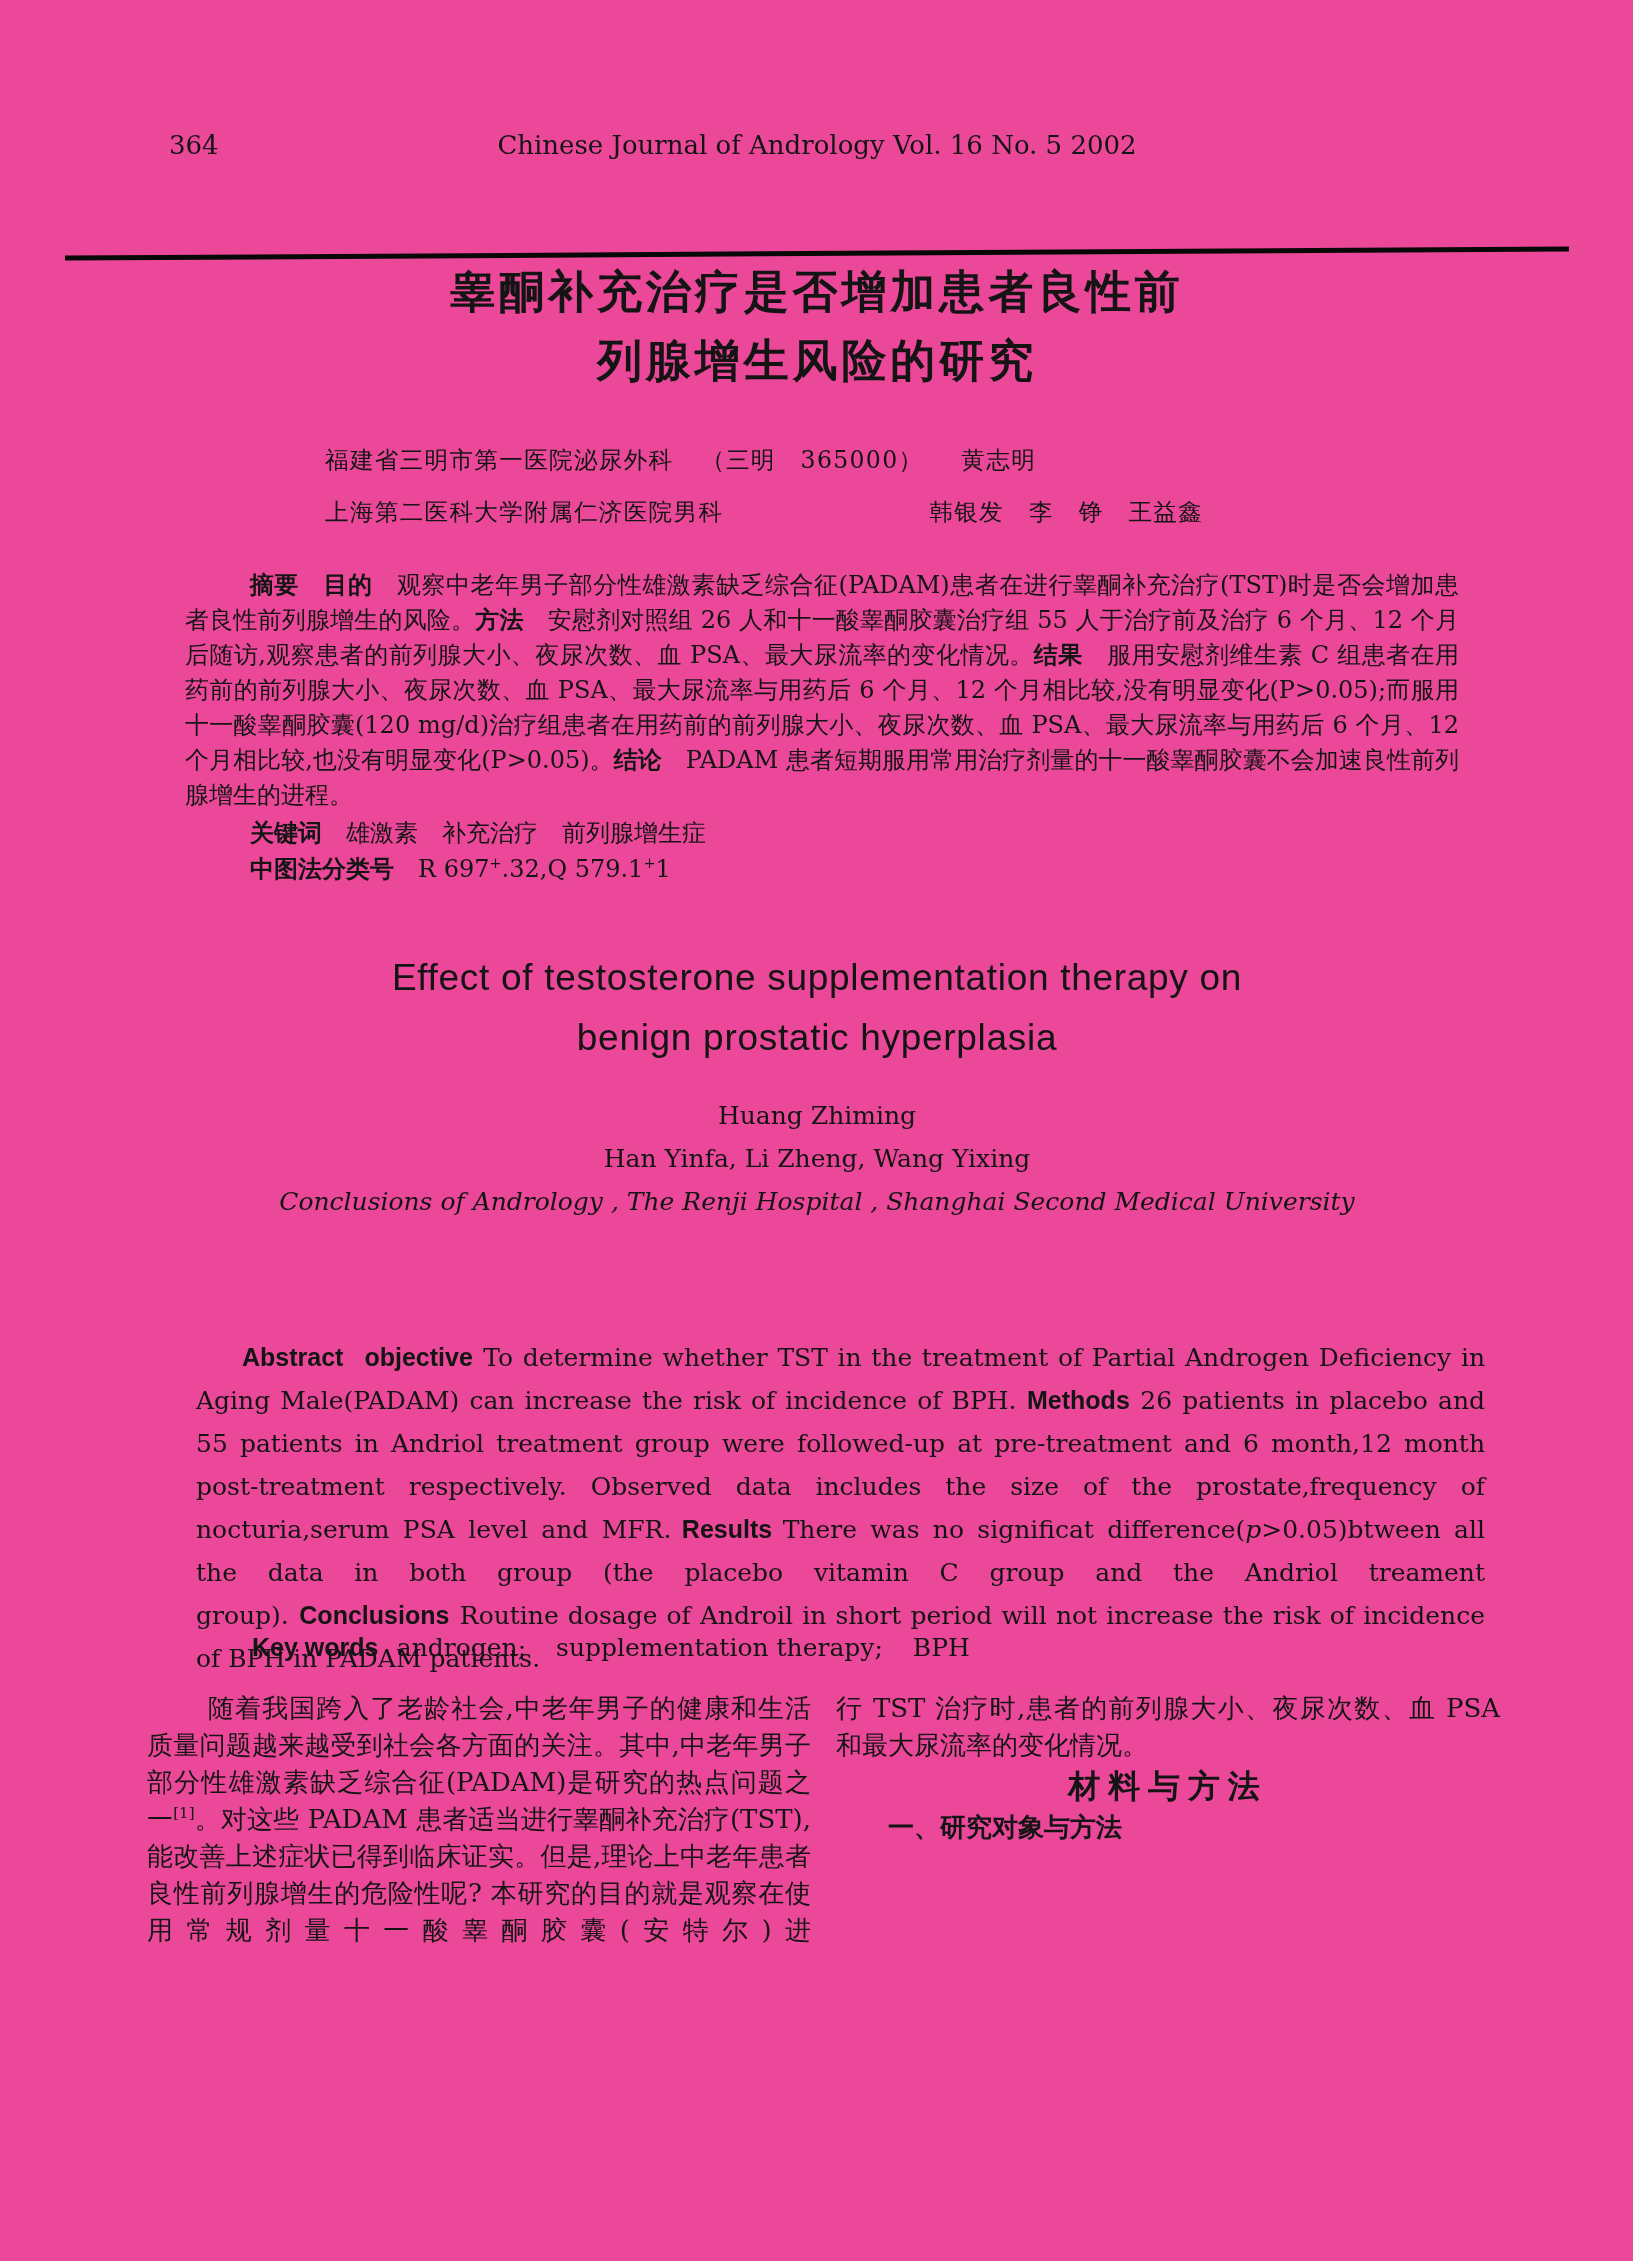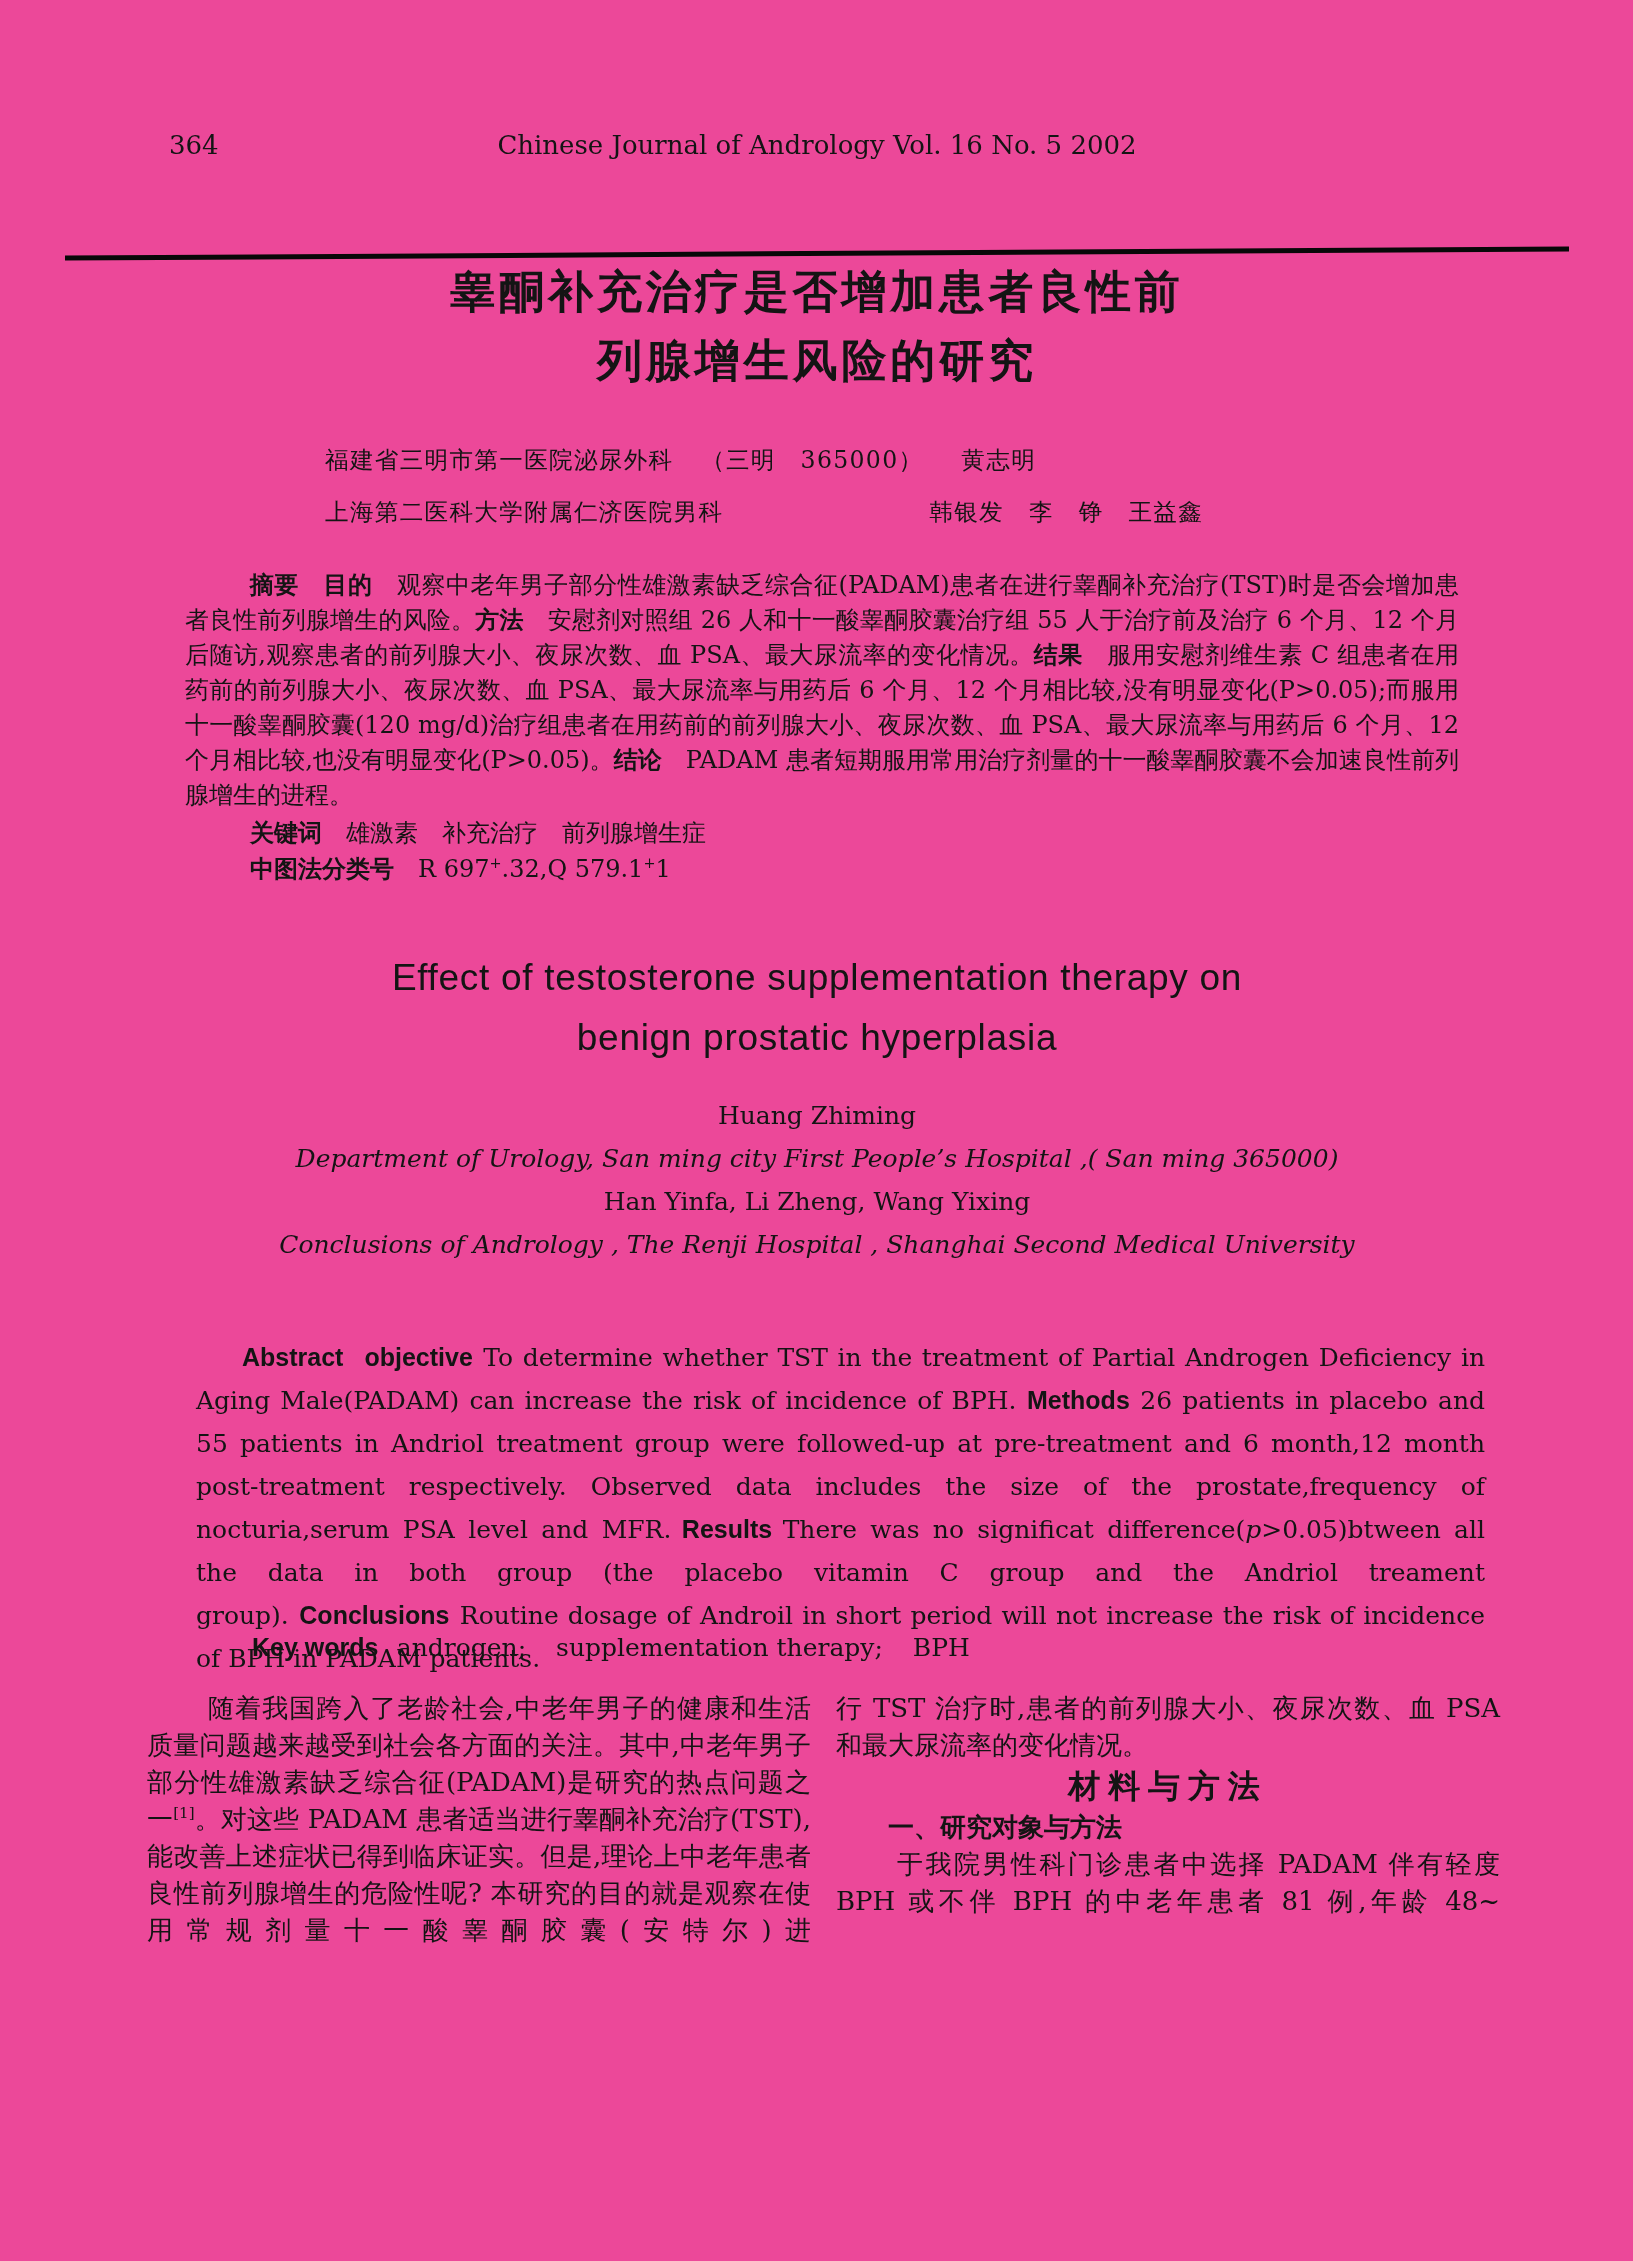--- a/index.html
+++ b/index.html
@@ -122,21 +122,20 @@
     <span class="lbl-cn">中图法分类号</span><span>　R 697</span><sup class="plus">+</sup><span>.32,Q 579.1</span><sup class="plus">+</sup><span>1</span>
   </p>
 
   <p class="title-en">
     <span style="display:block">Effect of testosterone supplementation therapy on</span>
     <span style="display:block">benign prostatic hyperplasia</span>
   </p>
 
   <div class="authors-en">
     <div>Huang Zhiming</div>
-    <div class="affil-line">Department of Urology, San ming city First People’s Hospital ,( San ming 365000)</div>
     <div>Han Yinfa, Li Zheng, Wang Yixing</div>
     <div class="affil-line">Conclusions of Andrology , The Renji Hospital , Shanghai Second Medical University</div>
   </div>
 
   <p class="abstract-en">
     <span class="lbl-en first">Abstract</span><span class="lbl-en">objective</span><span>To determine whether TST in the treatment of Partial Androgen Deficiency in Aging Male(PADAM) can increase the risk of incidence of BPH.</span><span class="lbl-en">Methods</span><span>26 patients in placebo and 55 patients in Andriol treatment group were followed-up at pre-treatment and 6 month,12 month post-treatment respectively. Observed data includes the size of the prostate,frequency of nocturia,serum PSA level and MFR.</span><span class="lbl-en">Results</span><span>There was no significat difference(</span><i>p</i><span>&gt;0.05)btween all the data in both group (the placebo vitamin C group and the Andriol treament group).</span><span class="lbl-en">Conclusions</span><span>Routine dosage of Androil in short period will not increase the risk of incidence of BPH in PADAM patients.</span>
   </p>
 
   <p class="keywords-en">
     <span class="lbl-en">Key words</span><span class="kw-item">androgen;</span><span class="kw-item">supplementation therapy;</span><span class="kw-item">BPH</span>
@@ -145,17 +144,16 @@
   <div class="col col-left">
     <p class="body-para fill-last">
       <span>随着我国跨入了老龄社会,中老年男子的健康和生活质量问题越来越受到社会各方面的关注。其中,中老年男子部分性雄激素缺乏综合征(PADAM)是研究的热点问题之一</span><sup class="sup-ref">[1]</sup><span>。对这些 PADAM 患者适当进行睾酮补充治疗(TST),能改善上述症状已得到临床证实。但是,理论上中老年患者良性前列腺增生的危险性呢? 本研究的目的就是观察在使用常规剂量十一酸睾酮胶囊(安特尔)进</span>
     </p>
   </div>
 
   <div class="col col-right">
     <p class="body-para-cont">行 TST 治疗时,患者的前列腺大小、夜尿次数、血 PSA 和最大尿流率的变化情况。</p>
     <p class="section-heading">材料与方法</p>
     <p class="subsection-heading">一、研究对象与方法</p>
-    <p class="body-para fill-last">于我院男性科门诊患者中选择 PADAM 伴有轻度 BPH 或不伴 BPH 的中老年患者 81 例,年龄 48~</p>
   </div>
 
 </div>
 
 
 </body></html>

